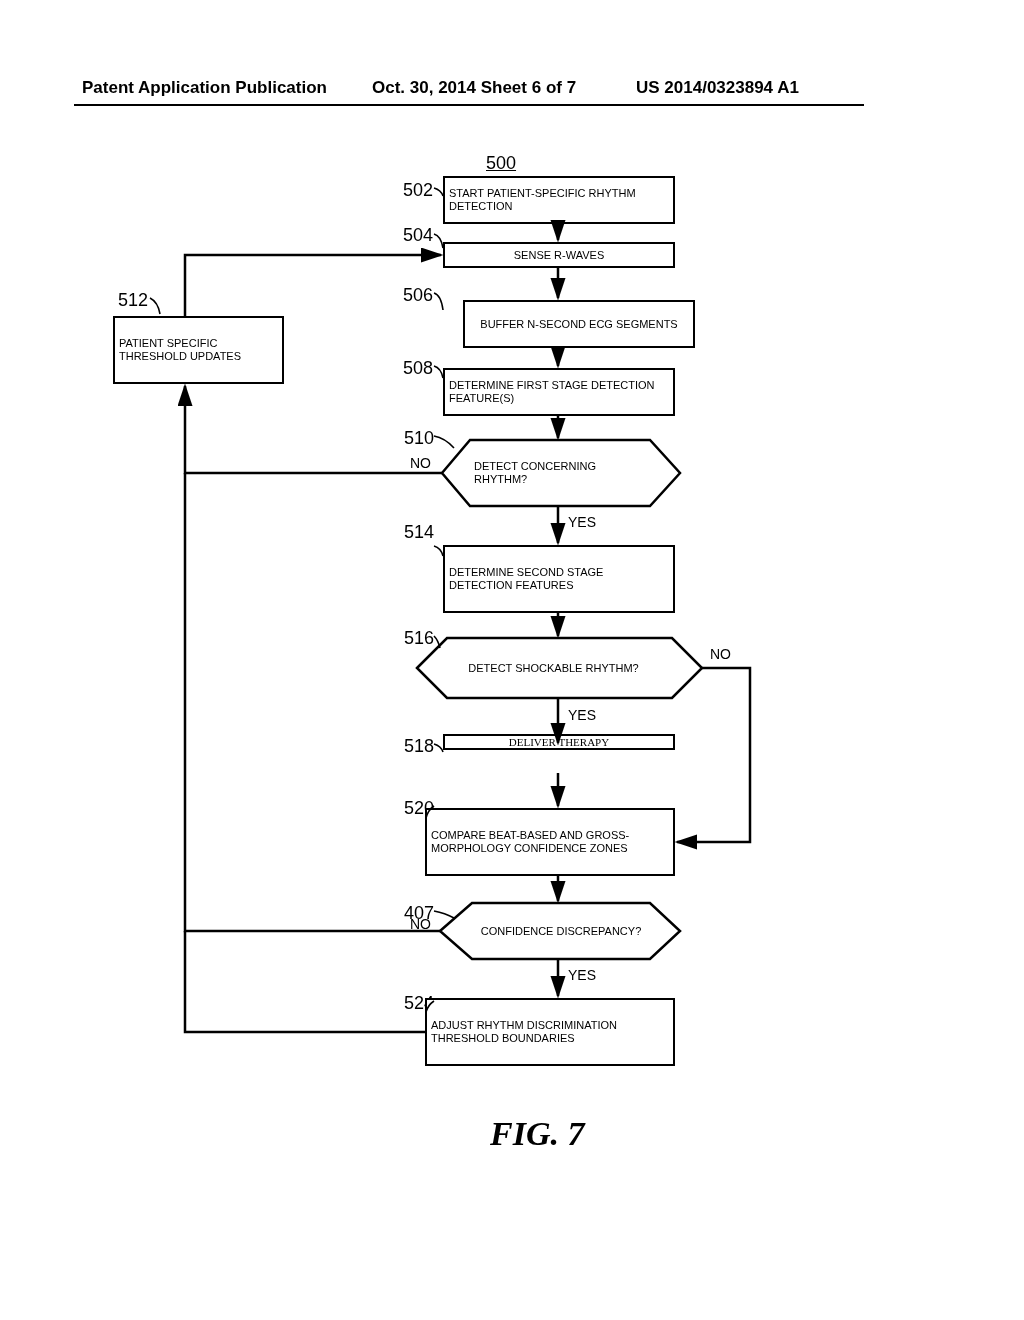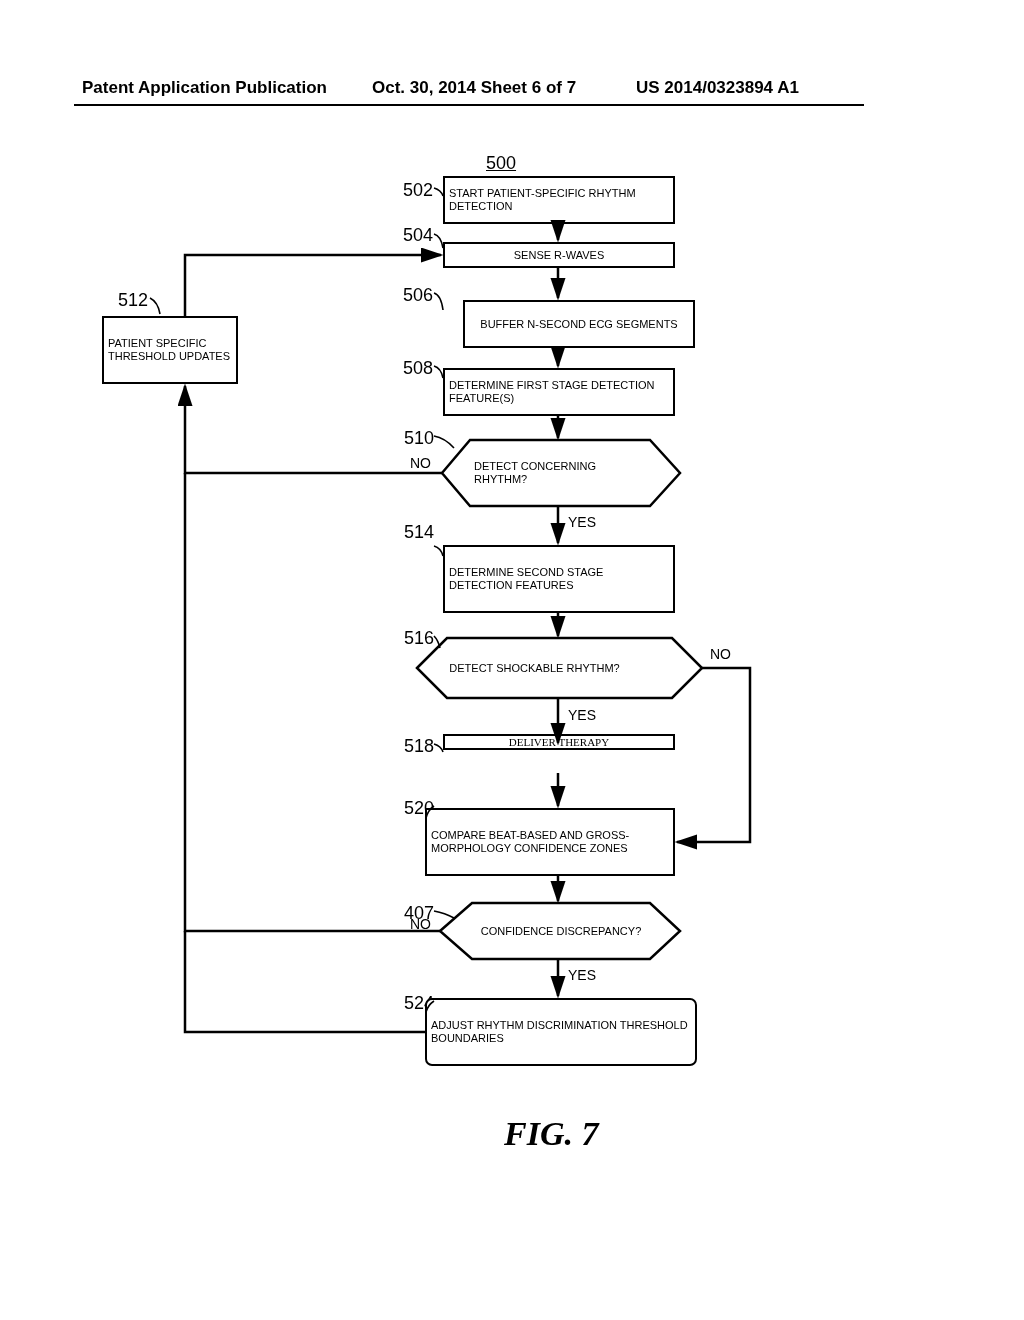--- a/index.html
+++ b/index.html
@@ -105,49 +105,49 @@
 <div class="box" style="top:176px; left:443px; width:232px; height:48px;">START PATIENT-SPECIFIC RHYTHM DETECTION</div>
 <div class="box" style="top:242px; left:443px; width:232px; height:26px;">SENSE R-WAVES</div>
 <div class="box" style="top:300px; left:443px; width:232px; height:48px;margin-left:20px;">BUFFER N-SECOND ECG SEGMENTS</div>
 <div class="box" style="top:368px; left:443px; width:232px; height:48px;">DETERMINE FIRST STAGE DETECTION FEATURE(S)</div>
 
 <svg class="arrows" style="z-index:1;">
   <polygon points="442,473 470,440 650,440 680,473 650,506 470,506" fill="white" stroke="black" stroke-width="2.5"></polygon>
 </svg>
 <div class="box" style="top:440px; left:470px; width:180px; height:66px; border:none; background:transparent; z-index:2;">DETECT CONCERNING RHYTHM?</div>
 
-<div class="box" style="top:316px; left:102px; width:136px; height:68px;">PATIENT SPECIFIC THRESHOLD UPDATES</div>
+<div class="box" style="top:316px; left:113px; width:171px; height:68px;">PATIENT SPECIFIC THRESHOLD UPDATES</div>
 
 <div class="box" style="top:545px; left:443px; width:232px; height:68px;">DETERMINE SECOND STAGE DETECTION FEATURES</div>
 
 <svg class="arrows" style="z-index:1;">
   <polygon points="417,668 447,638 672,638 702,668 672,698 447,698" fill="white" stroke="black" stroke-width="2.5"></polygon>
 </svg>
-<div class="box" style="top:638px; left:422px; width:225px; height:60px; border:none; background:transparent; z-index:2;">DETECT SHOCKABLE RHYTHM?</div>
+<div class="box" style="top:638px; left:441px; width:225px; height:60px; border:none; background:transparent; z-index:2;">DETECT SHOCKABLE RHYTHM?</div>
 
 <div class="box" style="top:734px; left:443px; width:232px; height:16px;font-family:Liberation Serif, serif;">DELIVER THERAPY</div>
 <div class="box" style="top:808px; left:425px; width:250px; height:68px;">COMPARE BEAT-BASED AND GROSS-MORPHOLOGY CONFIDENCE ZONES</div>
 
 <svg class="arrows" style="z-index:1;">
   <polygon points="440,931 472,903 650,903 680,931 650,959 472,959" fill="white" stroke="black" stroke-width="2.5"></polygon>
 </svg>
 <div class="box" style="top:903px; left:472px; width:178px; height:56px; border:none; background:transparent; z-index:2;">CONFIDENCE DISCREPANCY?</div>
 
-<div class="box" style="top:998px; left:425px; width:272px; height:68px;border-radius:7px;">ADJUST RHYTHM DISCRIMINATION THRESHOLD BOUNDARIES</div>
+<div class="box" style="top:998px; left:425px; width:250px; height:68px;">ADJUST RHYTHM DISCRIMINATION THRESHOLD BOUNDARIES</div>
 
 <div class="label" style="top:455px; left:410px;">NO</div>
 <div class="label" style="top:514px; left:568px;">YES</div>
 
 <div class="label" style="top:646px; left:710px;">NO</div>
 <div class="label" style="top:707px; left:568px;">YES</div>
 
 <div class="label" style="top:916px; left:410px;">NO</div>
 <div class="label" style="top:967px; left:568px;">YES</div>
 
-<div class="fig-label" style="top:1115px; left:490px;margin-left:14px;">FIG. 7</div>
+<div class="fig-label" style="top:1115px; left:490px;">FIG. 7</div>
 
 <svg class="arrows" style="z-index:3;">
   <defs>
     <marker id="ah" markerWidth="10" markerHeight="10" refX="8" refY="3" orient="auto">
       <polygon points="0,0 9,3 0,6" fill="black"></polygon>
     </marker>
   </defs>
 
   <line x1="558" y1="224" x2="558" y2="240" stroke="black" stroke-width="2.5" marker-end="url(#ah)"></line>
 

